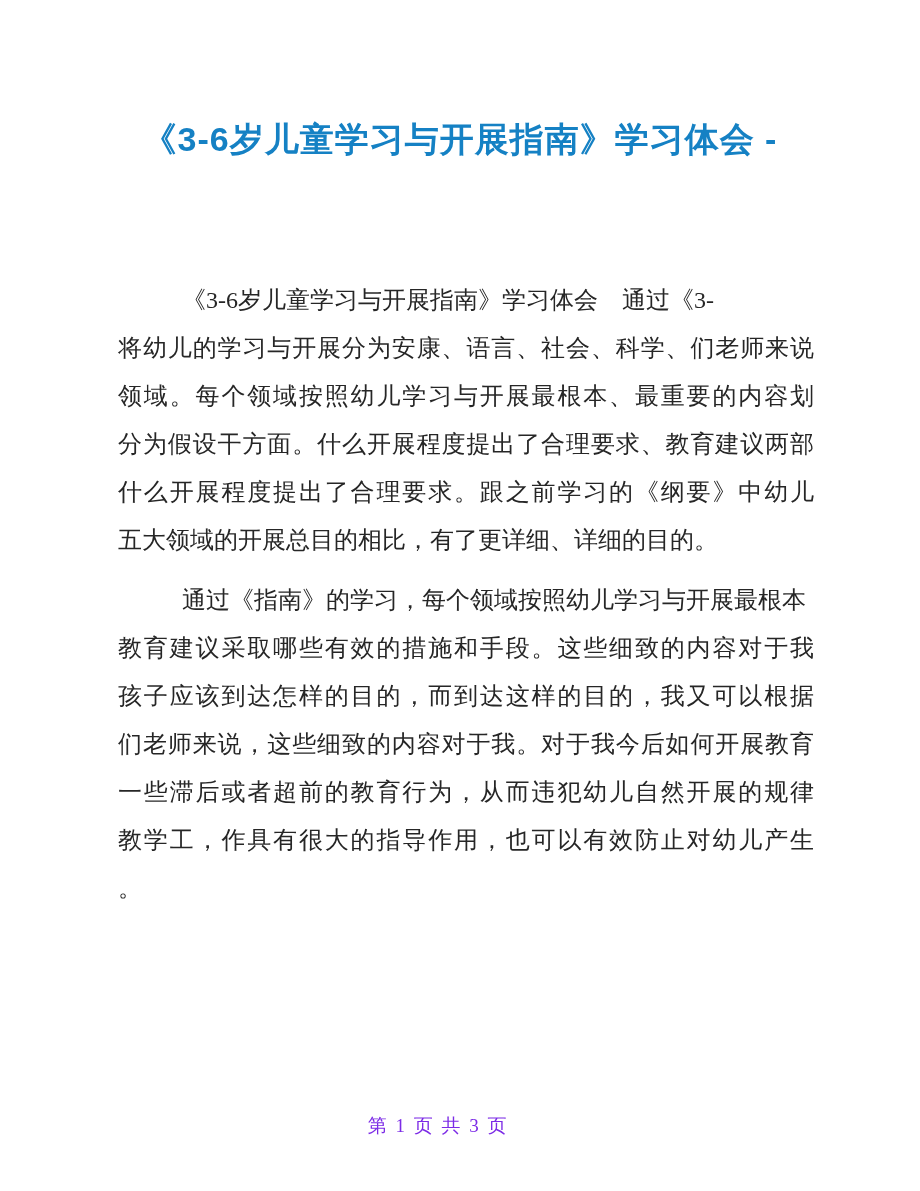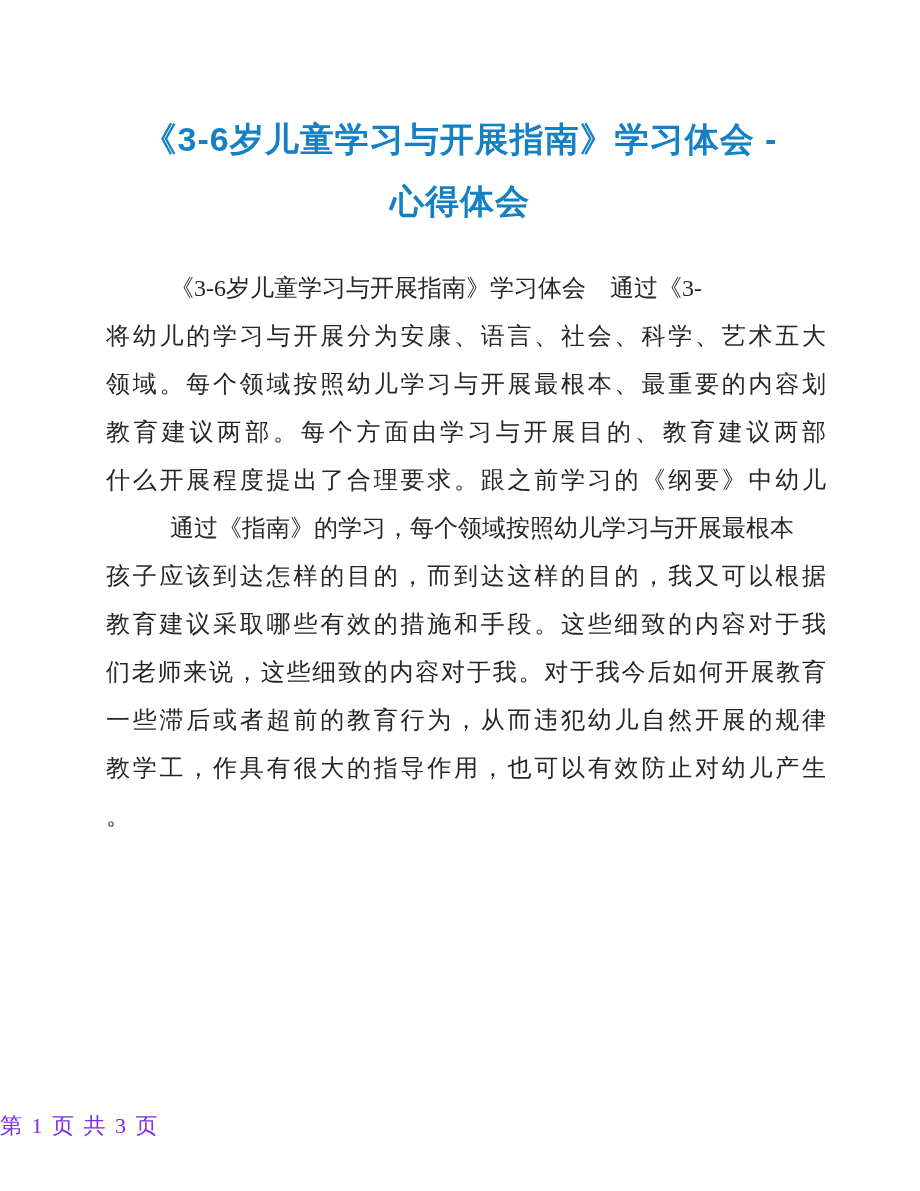--- a/index.html
+++ b/index.html
@@ -36,21 +36,21 @@
   .doc-body {
     position: absolute;
     top: 264px;
     left: 106px;
     width: 720px;
     font-size: 24px;
     line-height: 48px;
     color: #262626;
   }
   .paragraph {
-    margin: 0;
+    margin: 12px;
   }
   .line {
     text-align: justify;
     text-align-last: justify;
     -moz-text-align-last: justify;
     white-space: nowrap;
   }
   .line.no-stretch {
     text-align: left;
     text-align-last: left;
@@ -58,46 +58,47 @@
   }
   .line.first {
     text-indent: 64px;
   }
   
   .doc-footer {
     position: absolute;
     top: 1113px;
     left: 0;
     width: 876px;
-    font-size: 22px;
+    text-align: center;
+    font-size: 19px;
     line-height: 26px;
     letter-spacing: 2px;
     font-family: "Liberation Serif", "DejaVu Serif", serif;
   }
 </style>
 </head>
 <body>
 
 <div class="page">
   <h1 class="doc-title" style="color: rgb(21, 129, 196);">
       <div class="title-line">《3-6岁儿童学习与开展指南》学习体会 -</div>
-      <div class="title-line">心得体会</div>
     </h1>
   <div class="doc-body" style="color: rgb(38, 38, 38);">
       <div class="paragraph">
         <div class="line first no-stretch">《3-6岁儿童学习与开展指南》学习体会　通过《3-</div>
-        <div class="line">将幼儿的学习与开展分为安康、语言、社会、科学、艺术五大</div>
+        <div class="line">将幼儿的学习与开展分为安康、语言、社会、科学、们老师来说</div>
         <div class="line">领域。每个领域按照幼儿学习与开展最根本、最重要的内容划</div>
-        <div class="line">教育建议两部。每个方面由学习与开展目的、教育建议两部</div>
+        <div class="line">分为假设干方面。什么开展程度提出了合理要求、教育建议两部</div>
         <div class="line">什么开展程度提出了合理要求。跟之前学习的《纲要》中幼儿</div>
+        <div class="line no-stretch">五大领域的开展总目的相比，有了更详细、详细的目的。</div>
       </div>
       <div class="paragraph">
         <div class="line first no-stretch">通过《指南》的学习，每个领域按照幼儿学习与开展最根本</div>
+        <div class="line">教育建议采取哪些有效的措施和手段。这些细致的内容对于我</div>
         <div class="line">孩子应该到达怎样的目的，而到达这样的目的，我又可以根据</div>
-        <div class="line">教育建议采取哪些有效的措施和手段。这些细致的内容对于我</div>
         <div class="line">们老师来说，这些细致的内容对于我。对于我今后如何开展教育</div>
         <div class="line">一些滞后或者超前的教育行为，从而违犯幼儿自然开展的规律</div>
         <div class="line">教学工，作具有很大的指导作用，也可以有效防止对幼儿产生</div>
         <div class="line no-stretch">。</div>
       </div>
     </div>
   <div class="doc-footer" style="color: rgb(124, 43, 230);">
     <span>第 1 页 共 3 页</span>
   </div>
 </div>

